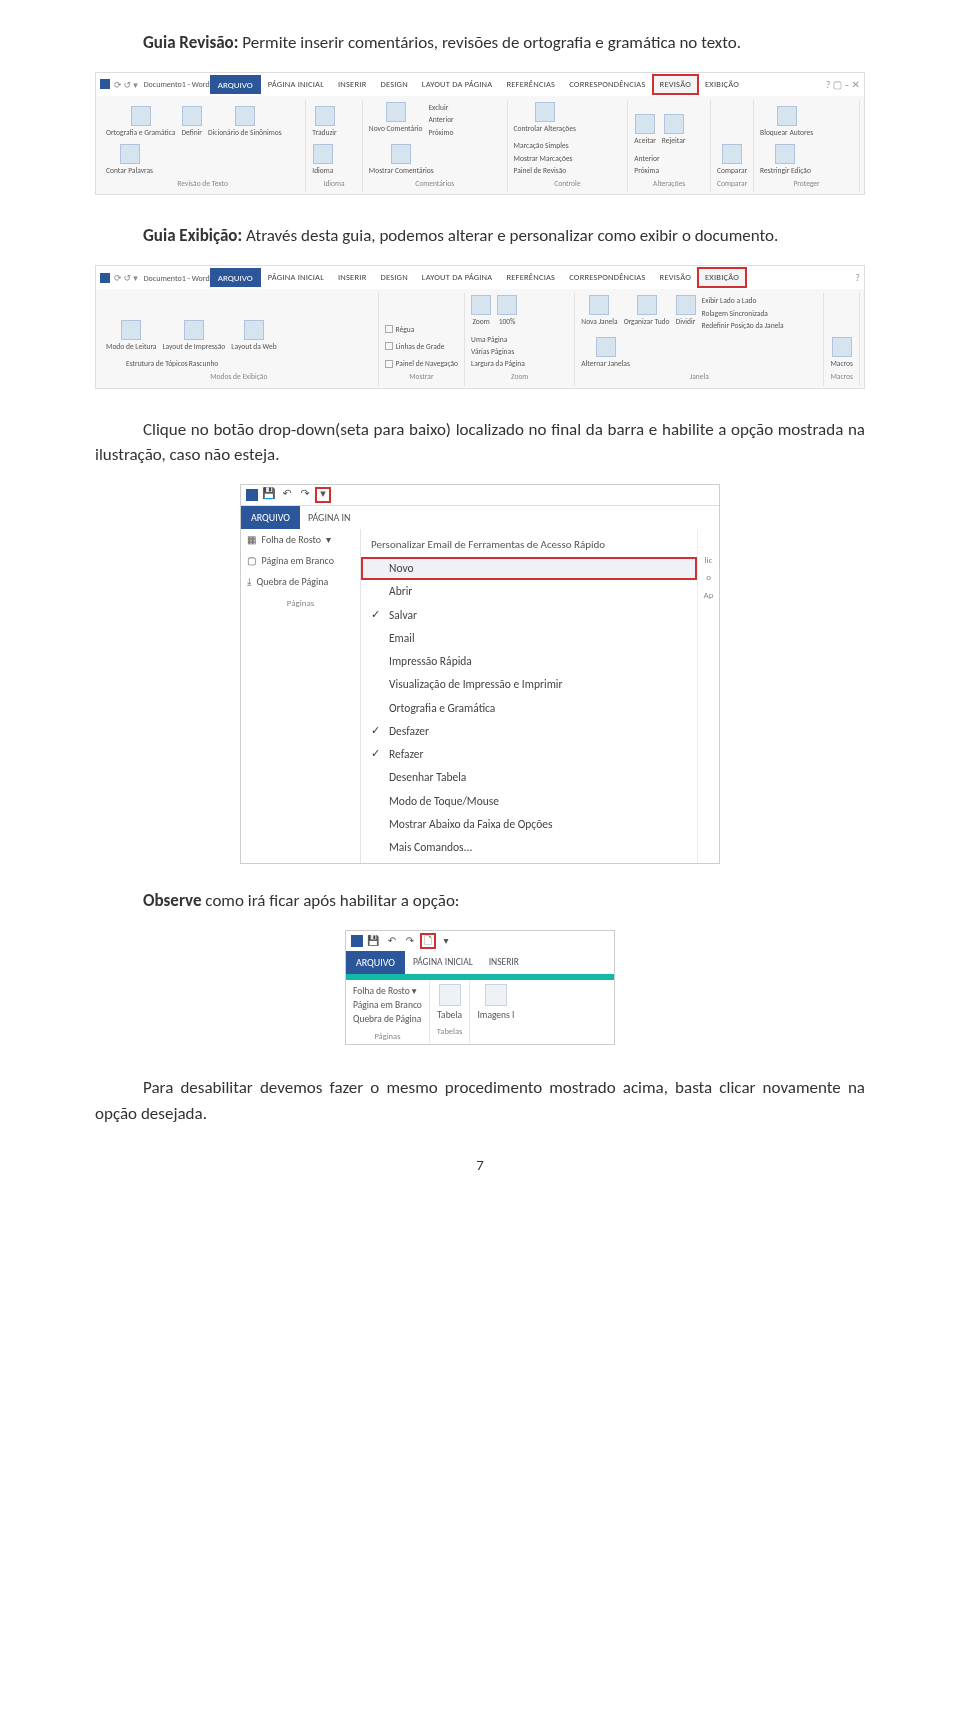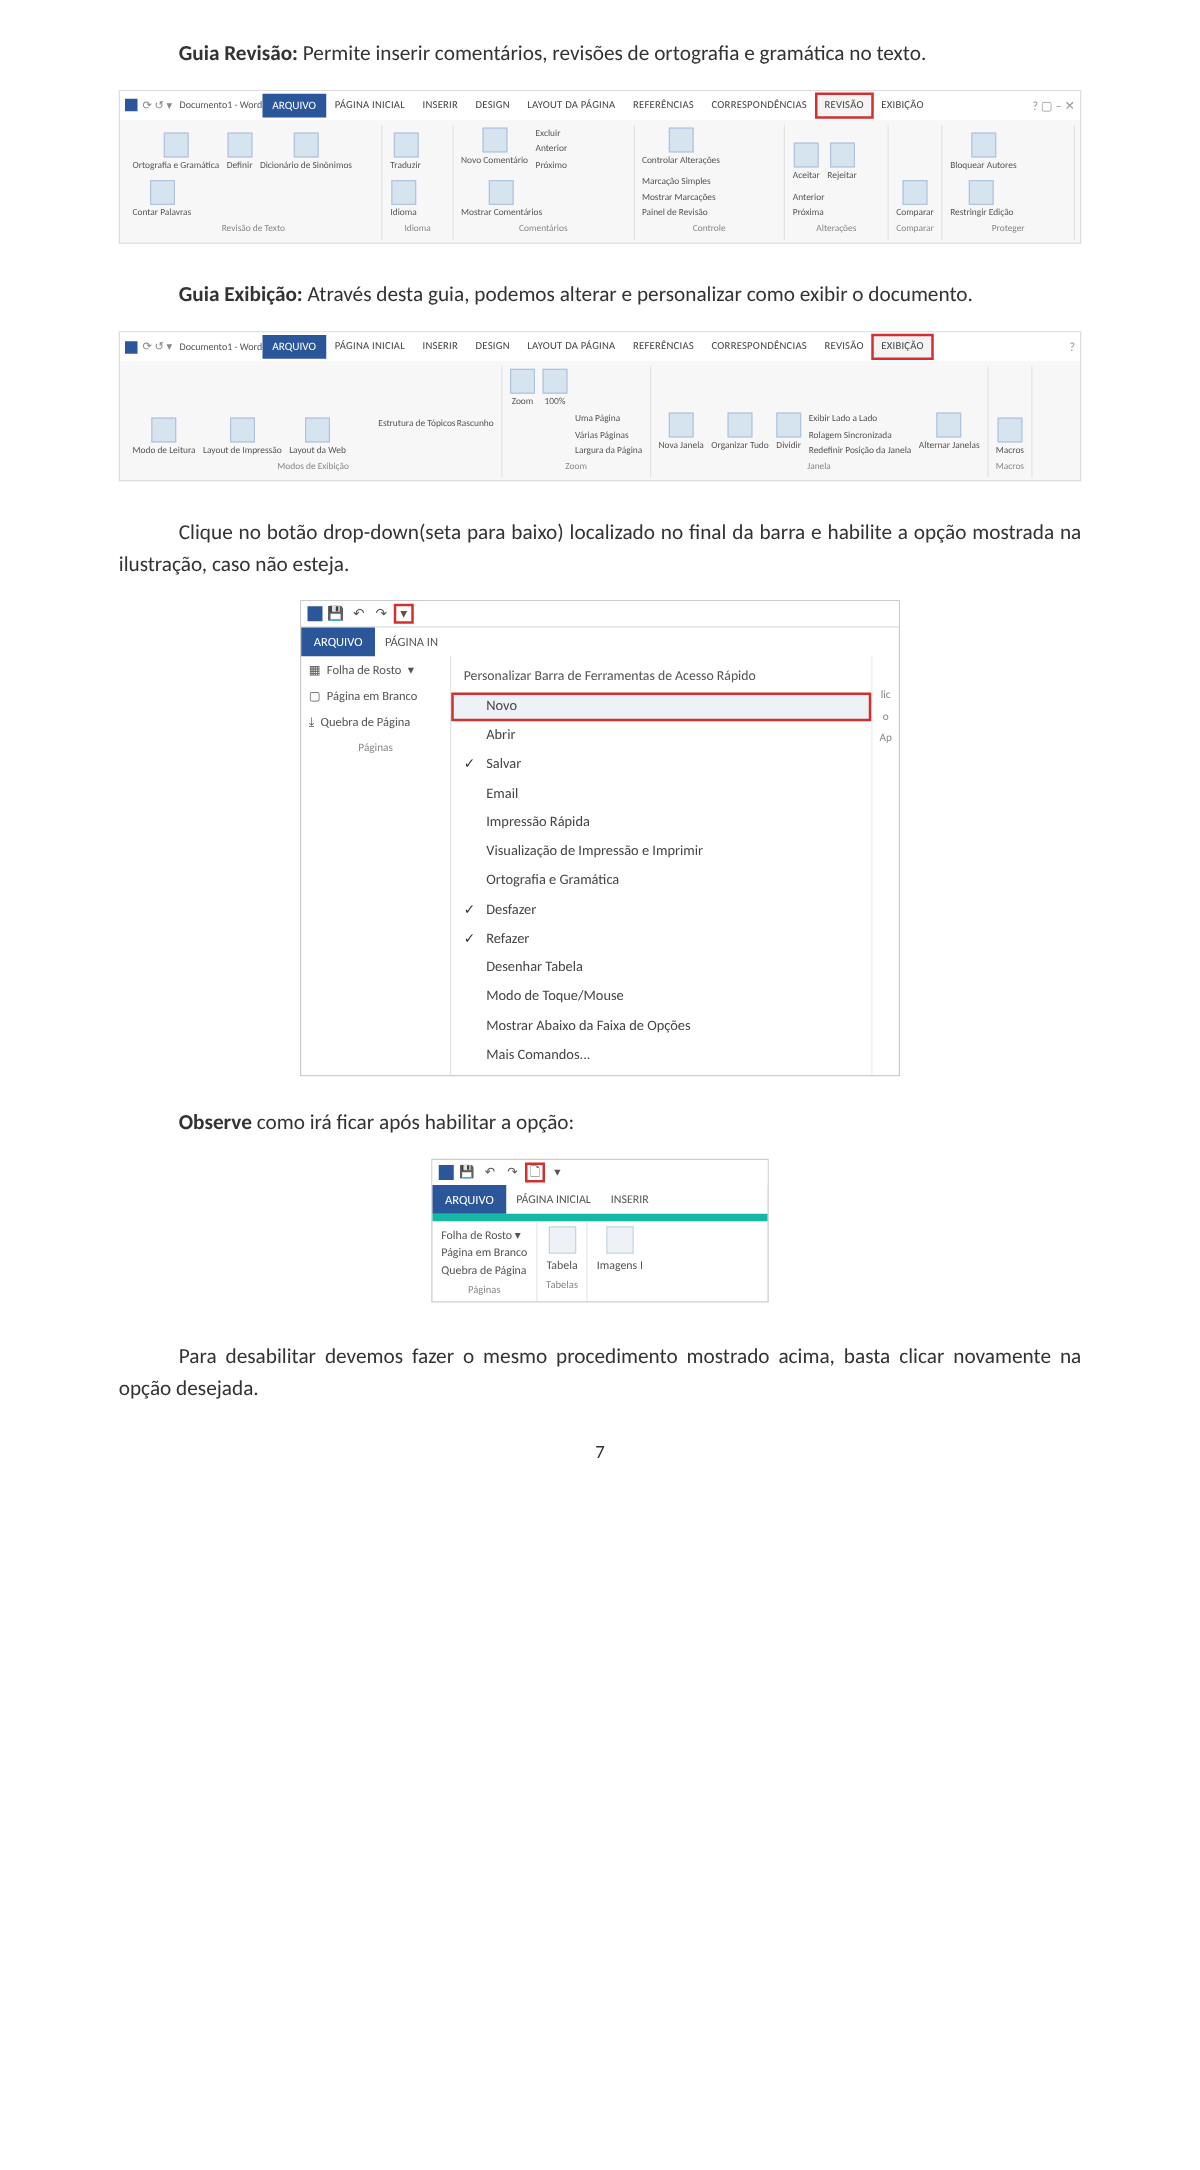--- a/index.html
+++ b/index.html
@@ -354,30 +354,47 @@
               <span>Layout da Web</span>
             </div>
           <div style="display:flex;flex-direction:row;gap:1px;margin-left:20px;">
             <div class="smallline">Estrutura de Tópicos</div>
             <div class="smallline">Rascunho</div>
           </div>
         </div>
         <div class="lbl">Modos de Exibição</div>
       </div>
       <div class="group">
+        <div class="items" style="flex-direction:column;align-items:flex-start;">
+          <div class="smallline">
+              <span class="chk"></span>
+              <span>Régua</span>
+            </div>
+          <div class="smallline">
+              <span class="chk"></span>
+              <span>Linhas de Grade</span>
+            </div>
+          <div class="smallline">
+              <span class="chk"></span>
+              <span>Painel de Navegação</span>
+            </div>
+        </div>
+        <div class="lbl">Mostrar</div>
+      </div>
+      <div class="group">
         <div class="items">
           <div class="bigbtn">
               <span class="ico"></span>
               <span>Zoom</span>
             </div>
           <div class="bigbtn">
               <span class="ico"></span>
               <span>100%</span>
             </div>
-          <div style="display:flex;flex-direction:column;gap:1px;margin-top:35px;">
+          <div style="display:flex;flex-direction:column;gap:1px;">
             <div class="smallline">Uma Página</div>
             <div class="smallline">Várias Páginas</div>
             <div class="smallline">Largura da Página</div>
           </div>
         </div>
         <div class="lbl">Zoom</div>
       </div>
       <div class="group">
         <div class="items">
           <div class="bigbtn">
@@ -441,21 +458,21 @@
               <span>▢</span>
               <span>Página em Branco</span>
             </div>
           <div class="row">
               <span>⤓</span>
               <span>Quebra de Página</span>
             </div>
           <div class="secname">Páginas</div>
         </div>
         <div class="qat-menu">
-          <div class="mhdr">Personalizar Barra de Ferramentas de Acesso Rápido</div>
+          <div class="mhdr">Personalizar Email de Ferramentas de Acesso Rápido</div>
           <div class="mitem hl"><span>Novo</span></div>
           <div class="mitem"><span>Abrir</span></div>
           <div class="mitem"><span class="chkmark">✓</span><span>Salvar</span></div>
           <div class="mitem"><span>Email</span></div>
           <div class="mitem"><span>Impressão Rápida</span></div>
           <div class="mitem"><span>Visualização de Impressão e Imprimir</span></div>
           <div class="mitem"><span>Ortografia e Gramática</span></div>
           <div class="mitem"><span class="chkmark">✓</span><span>Desfazer</span></div>
           <div class="mitem"><span class="chkmark">✓</span><span>Refazer</span></div>
           <div class="mitem"><span>Desenhar Tabela</span></div>

